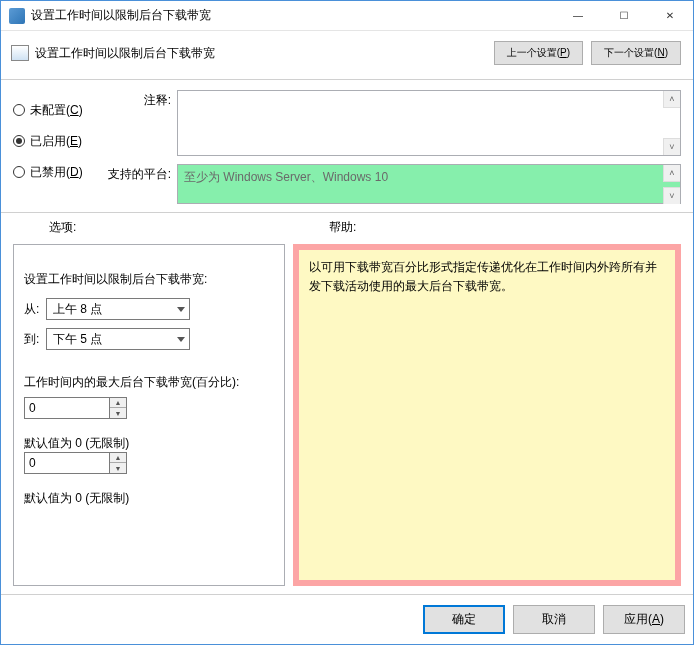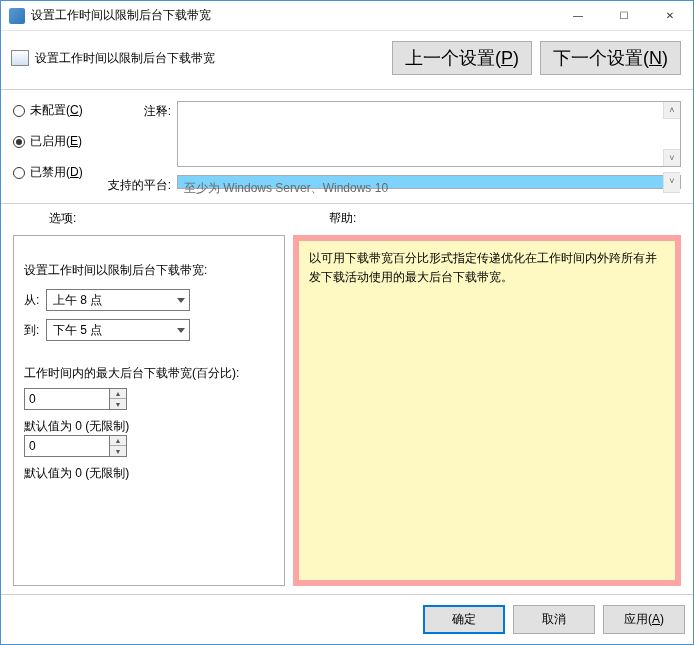--- a/index.html
+++ b/index.html
@@ -6,55 +6,55 @@
 body { font-family: "Microsoft YaHei", "Segoe UI", Tahoma, sans-serif; font-size: 12px; background: #fff; color: #000; }
 .window { width: 694px; height: 645px; border: 1px solid #4a90d9; background: #fff; display: flex; flex-direction: column; }
 .titlebar { height: 30px; background: #fff; display: flex; align-items: center; border-bottom: 1px solid #e5e5e5; }
 .title-icon { width: 16px; height: 16px; margin: 0 6px 0 8px; background: linear-gradient(135deg,#5b9bd5,#2e75b6); border-radius: 2px; }
 .title-text { flex: 1; font-size: 12px; }
 .win-controls { display: flex; height: 100%; }
 .win-btn { width: 46px; display: flex; align-items: center; justify-content: center; font-family: "Segoe UI Symbol", Arial; font-size: 10px; color: #333; }
 .subheader { display: flex; align-items: center; padding: 10px 12px 14px 10px; border-bottom: 1px solid #d0d0d0; }
 .sub-icon { width: 18px; height: 16px; margin-right: 6px; border: 1px solid #888; background: linear-gradient(#fff,#cfe2f3); }
 .sub-title { flex: 1; font-size: 12px; }
-.nav-btn { border: 1px solid #adadad; background: #e1e1e1; padding: 4px 12px; margin-left: 8px; font-size: 18px; font-family: inherit; }
+.nav-btn { border: 1px solid #adadad; background: #e1e1e1; padding: 4px 12px; margin-left: 8px; font-size: 10px; font-family: inherit; }
 .underline { text-decoration: underline; }
 
 .top-section { display: flex; padding: 10px 12px 8px 12px; border-bottom: 1px solid #d0d0d0; align-items: center; }
 .radio-col { width: 92px; padding-top: 2px; }
 .radio-row { display: flex; align-items: center; margin-bottom: 14px; font-size: 12px; }
 .radio { width: 12px; height: 12px; border: 1px solid #333; border-radius: 50%; margin-right: 5px; display: inline-flex; align-items: center; justify-content: center; background: #fff; }
 .radio.checked::after { content: ""; width: 6px; height: 6px; background: #333; border-radius: 50%; }
 .info-col { flex: 1; display: grid; grid-template-columns: 72px 1fr; row-gap: 8px; align-items: start; }
 .info-label { text-align: right; padding-right: 6px; padding-top: 2px; }
 .comment-box { border: 1px solid #abadb3; background: #fff; height: 66px; position: relative; }
 .scroll-arrow { position: absolute; right: 0; width: 17px; height: 17px; background: #f0f0f0; border-left: 1px solid #ddd; display: flex; align-items: center; justify-content: center; font-size: 9px; color: #666; }
 .scroll-arrow.top { top: 0; border-bottom: 1px solid #ddd; }
 .scroll-arrow.bot { bottom: 0; border-top: 1px solid #ddd; }
-.platform-box { border: 1px solid #abadb3; background: #7dd3fc; height: 14px; position: relative; padding: 4px 20px 4px 6px; color: #6a6a6a; }
+.platform-box { border: 1px solid #abadb3; background: #86efac; height: 40px; position: relative; padding: 4px 20px 4px 6px; color: #6a6a6a; }
 
 .labels-row { display: flex; padding: 6px 12px 4px 12px; margin-left: 36px; }
 .labels-row .lbl { font-size: 12px; }
 .labels-row .lbl:first-child { width: 280px; }
 
 .middle { flex: 1; display: flex; gap: 8px; padding: 4px 12px 8px 12px; min-height: 0; }
 .options-panel { width: 272px; border: 1px solid #abadb3; background: #fff; padding: 12px 10px; overflow-y: auto; }
 .help-panel { flex: 1; border: 6px solid #fca5a5; background: #fef9c3; padding: 8px 10px; position: relative; }
 .opt-title { margin: 14px 0 10px 0; }
 .time-row { display: flex; align-items: center; margin-bottom: 8px; }
 .time-row .tl { width: 22px; }
 .combo { border: 1px solid #7a7a7a; background: #fff; width: 144px; height: 22px; display: flex; align-items: center; padding-left: 6px; position: relative; }
 .combo::after { content: ""; position: absolute; right: 4px; top: 8px; width: 0; height: 0; border-left: 4px solid transparent; border-right: 4px solid transparent; border-top: 5px solid #555; }
 .opt-label { margin-top: 24px; margin-bottom: 6px; }
 .spinner { display: flex; align-items: center; }
 .spinner input { width: 86px; height: 22px; border: 1px solid #7a7a7a; padding-left: 4px; font-family: inherit; font-size: 12px; }
 .spin-btns { display: flex; flex-direction: column; border: 1px solid #7a7a7a; border-left: none; }
 .spin-btns div { width: 16px; height: 10px; background: #f0f0f0; display: flex; align-items: center; justify-content: center; font-size: 7px; color: #555; }
 .spin-btns div:first-child { border-bottom: 1px solid #aaa; }
-.hint { margin-top: 8px; }
+.hint { margin-top: 16px; }
 .help-text { line-height: 1.6; }
 
 .footer { border-top: 1px solid #d0d0d0; padding: 10px 8px; display: flex; justify-content: flex-end; gap: 8px; }
 .footer .btn { border: 1px solid #adadad; background: #e1e1e1; padding: 5px 0; width: 82px; font-size: 12px; font-family: inherit; }
 .footer .btn.primary { border: 2px solid #0078d7; background: #e1e1e1; padding: 4px 0; }
 </style>
 </head>
 <body>
 
 <div class="window">

